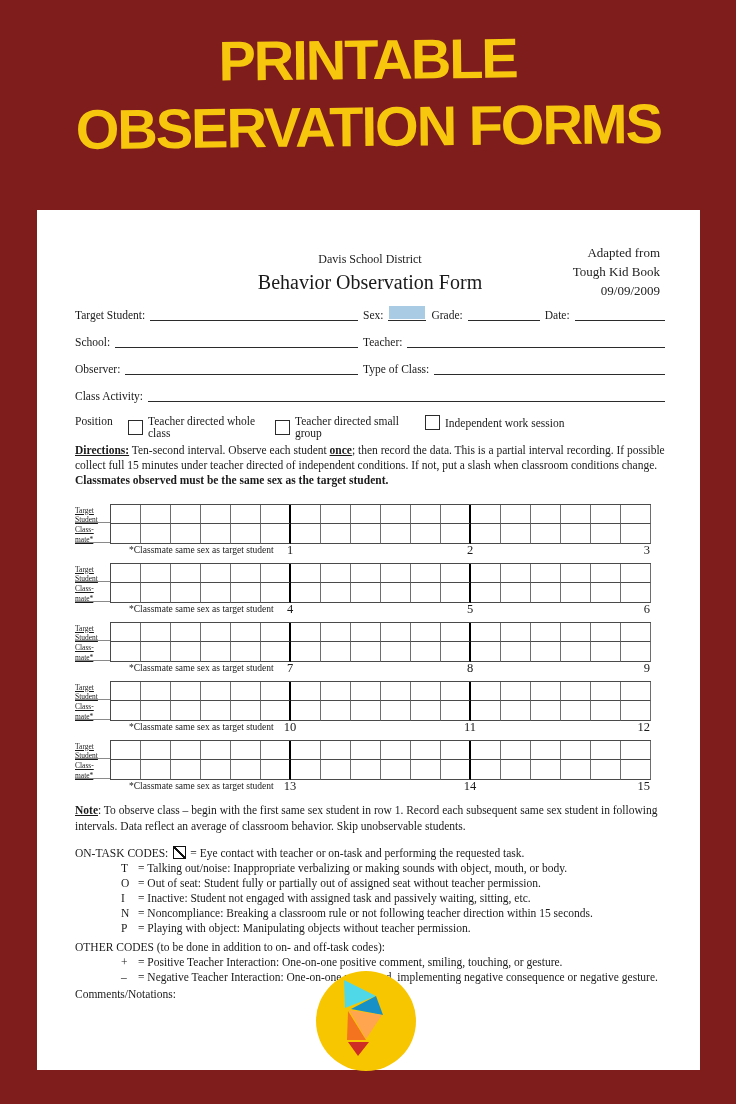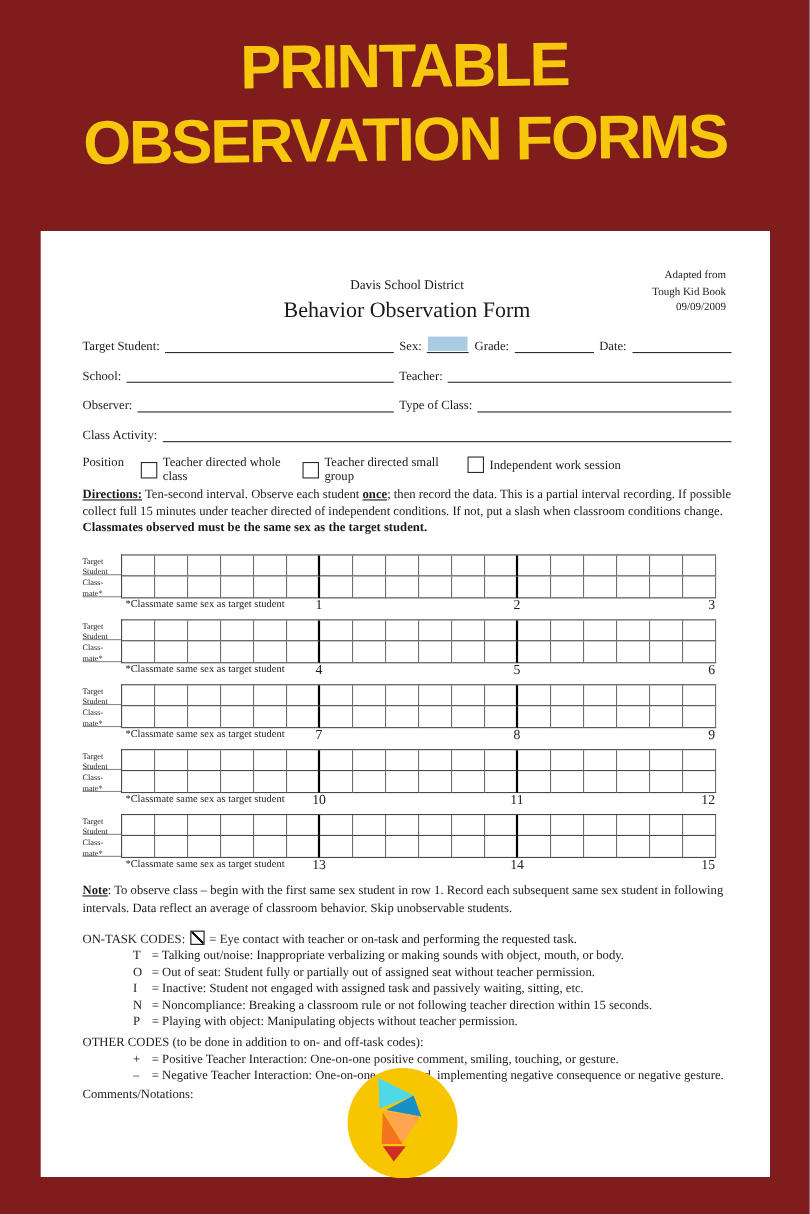--- a/index.html
+++ b/index.html
@@ -15,21 +15,21 @@
     transform:rotate(-0.6deg);
   }
   
   .paper {
     position:absolute; left:37px; top:210px; width:663px; height:860px;
     background:#ffffff; box-sizing:border-box; padding:42px 35px 0 38px;
     font-size:11.5px;
   }
   .adapted {
     position:absolute; top:34px; right:40px; width:90px;
-    font-size:10px; line-height:1.45; text-align:right; color:#222;
+    font-size:13px; line-height:1.45; text-align:right; color:#222;
   }
   .district { text-align:center; font-size:12px; }
   .form-title { text-align:center; font-size:20px; font-weight:normal; margin:4px 0 0 0; }
 
   
   .frow { display:flex; align-items:flex-end; height:17px; margin-top:10px; }
   .frow .lbl { white-space:nowrap; }
   .uline { border-bottom:1px solid #2b2b2b; align-self:stretch; }
   .grow { flex:1; }
   .seg1 { display:flex; align-items:center; width:283px; }
@@ -50,33 +50,33 @@
     margin-right:5px; flex:none;
   }
 
   
   .directions { margin-top:12px; line-height:1.32; }
   .bu { font-weight:bold; text-decoration:underline; }
   .b  { font-weight:bold; }
 
   
   .bands { margin-top:15px; }
-  .band { margin-bottom:5px; }
+  .band { margin-bottom:5px;text-decoration:underline; }
   .band-row { display:flex; }
   .band-labels { width:35px; font-size:7.5px; line-height:1.3; color:#222; }
   .band-label { height:19.5px; box-sizing:border-box; border-bottom:1px solid #8a8a8a; padding-top:2px; }
   .band-grid {
     width:540px; display:grid; grid-template-columns:repeat(18,1fr);
     grid-auto-rows:19.5px; border-top:1px solid #4a4a4a; border-left:1px solid #4a4a4a;
     box-sizing:content-box;
   }
   .cell { border-right:1px solid #6e6e6e; border-bottom:1px solid #4a4a4a; }
   .cell:nth-child(18n+6), .cell:nth-child(18n+12) { border-right:2px solid #000; }
   .band-caption { position:relative; margin-left:35px; width:540px; height:14px; font-size:9.5px; }
-  .caption-text { position:absolute; left:4px; top:1px; }
+  .caption-text { position:absolute; left:19px; top:1px; }
   .minute { position:absolute; top:-1px; font-size:12.5px; }
   .minute.m1 { left:180px; transform:translateX(-50%); }
   .minute.m2 { left:360px; transform:translateX(-50%); }
   .minute.m3 { right:0; }
 
   
   .note { margin-top:8px; line-height:1.4; }
   .ontask { margin-top:12px; }
   .slashbox {
     display:inline-block; width:11px; height:11px; border:1px solid #111;

